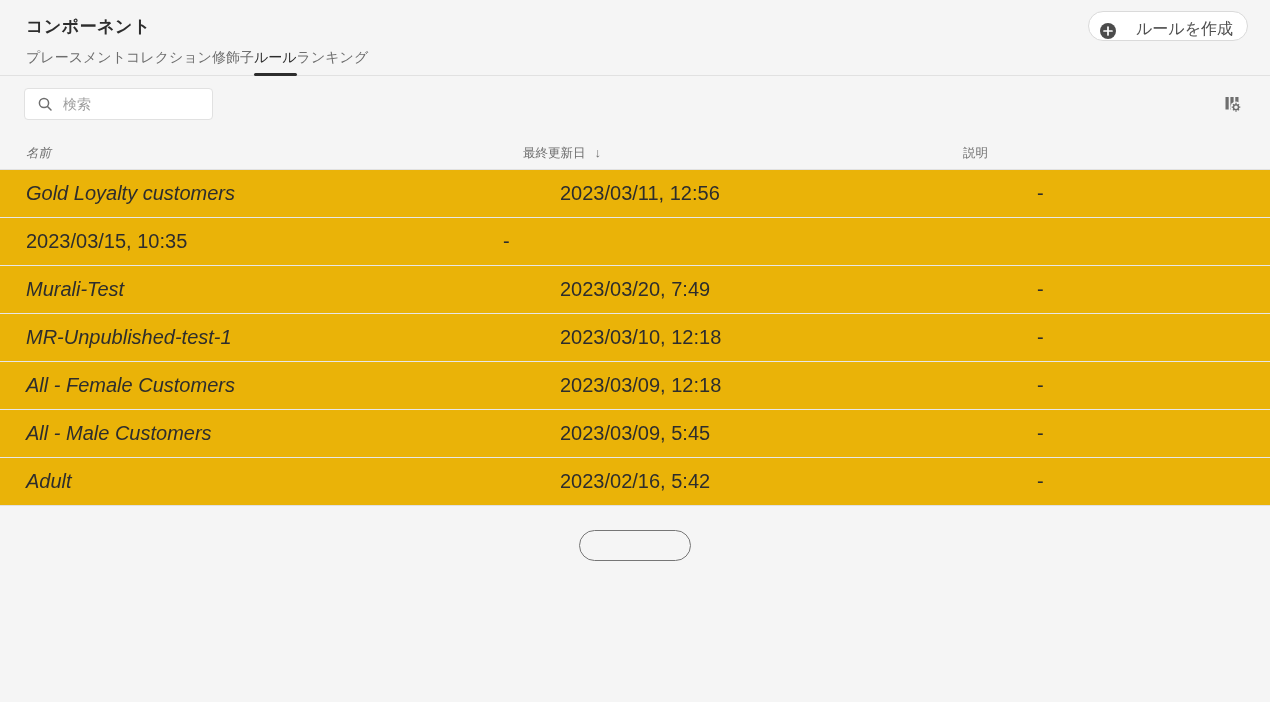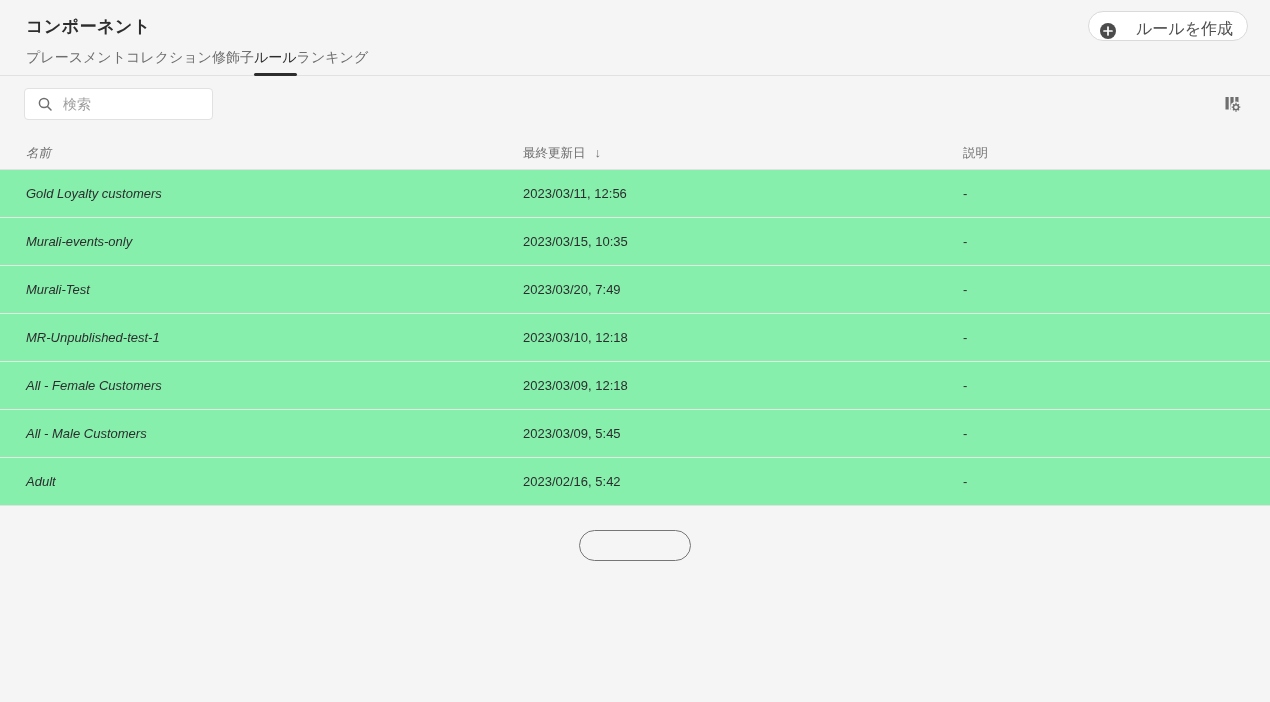--- a/index.html
+++ b/index.html
@@ -72,22 +72,22 @@
   }
   .col-name    { width: 497px; flex: 0 0 auto; font-style: italic; }
   .col-updated { width: 440px; flex: 0 0 auto; display: flex; align-items: flex-start; gap: 9px; }
   .col-desc    { flex: 1 1 auto; }
   .sort-arrow  { font-size: 13px; color: #6e6e6e; }
   .th { cursor: pointer; }
 
   .tr {
     display: flex; align-items: center;
     height: 48px; padding: 0 26px;
-    background: #86efac; border-bottom: 1px solid #e7e7e7;
-    font-size: 13px; color: #2d2d2d; cursor: pointer;
+    background: #eab308; border-bottom: 1px solid #e7e7e7;
+    font-size: 20px; color: #2d2d2d; cursor: pointer; gap: 37px;
   }
   .tr:last-child { border-bottom: 1px solid #e1e1e1; }
 
   
   .pagination { display: flex; justify-content: center; margin-top: 24px; }
   .pager {
     display: flex; height: 31px; align-items: stretch;
     border: 1.5px solid #767676; border-radius: 16px;
     overflow: hidden; background: transparent;
   }
@@ -167,21 +167,20 @@
       <div class="col-desc th">説明</div>
     </div>
     <div id="tbody">
       <div class="tr">
         <div class="col-name">Gold Loyalty customers</div>
         <div class="col-updated">2023/03/11, 12:56</div>
         <div class="col-desc">-</div>
       </div>
 
       <div class="tr">
-        <div class="col-name">Murali-events-only</div>
         <div class="col-updated">2023/03/15, 10:35</div>
         <div class="col-desc">-</div>
       </div>
 
       <div class="tr">
         <div class="col-name">Murali-Test</div>
         <div class="col-updated">2023/03/20, 7:49</div>
         <div class="col-desc">-</div>
       </div>
 

